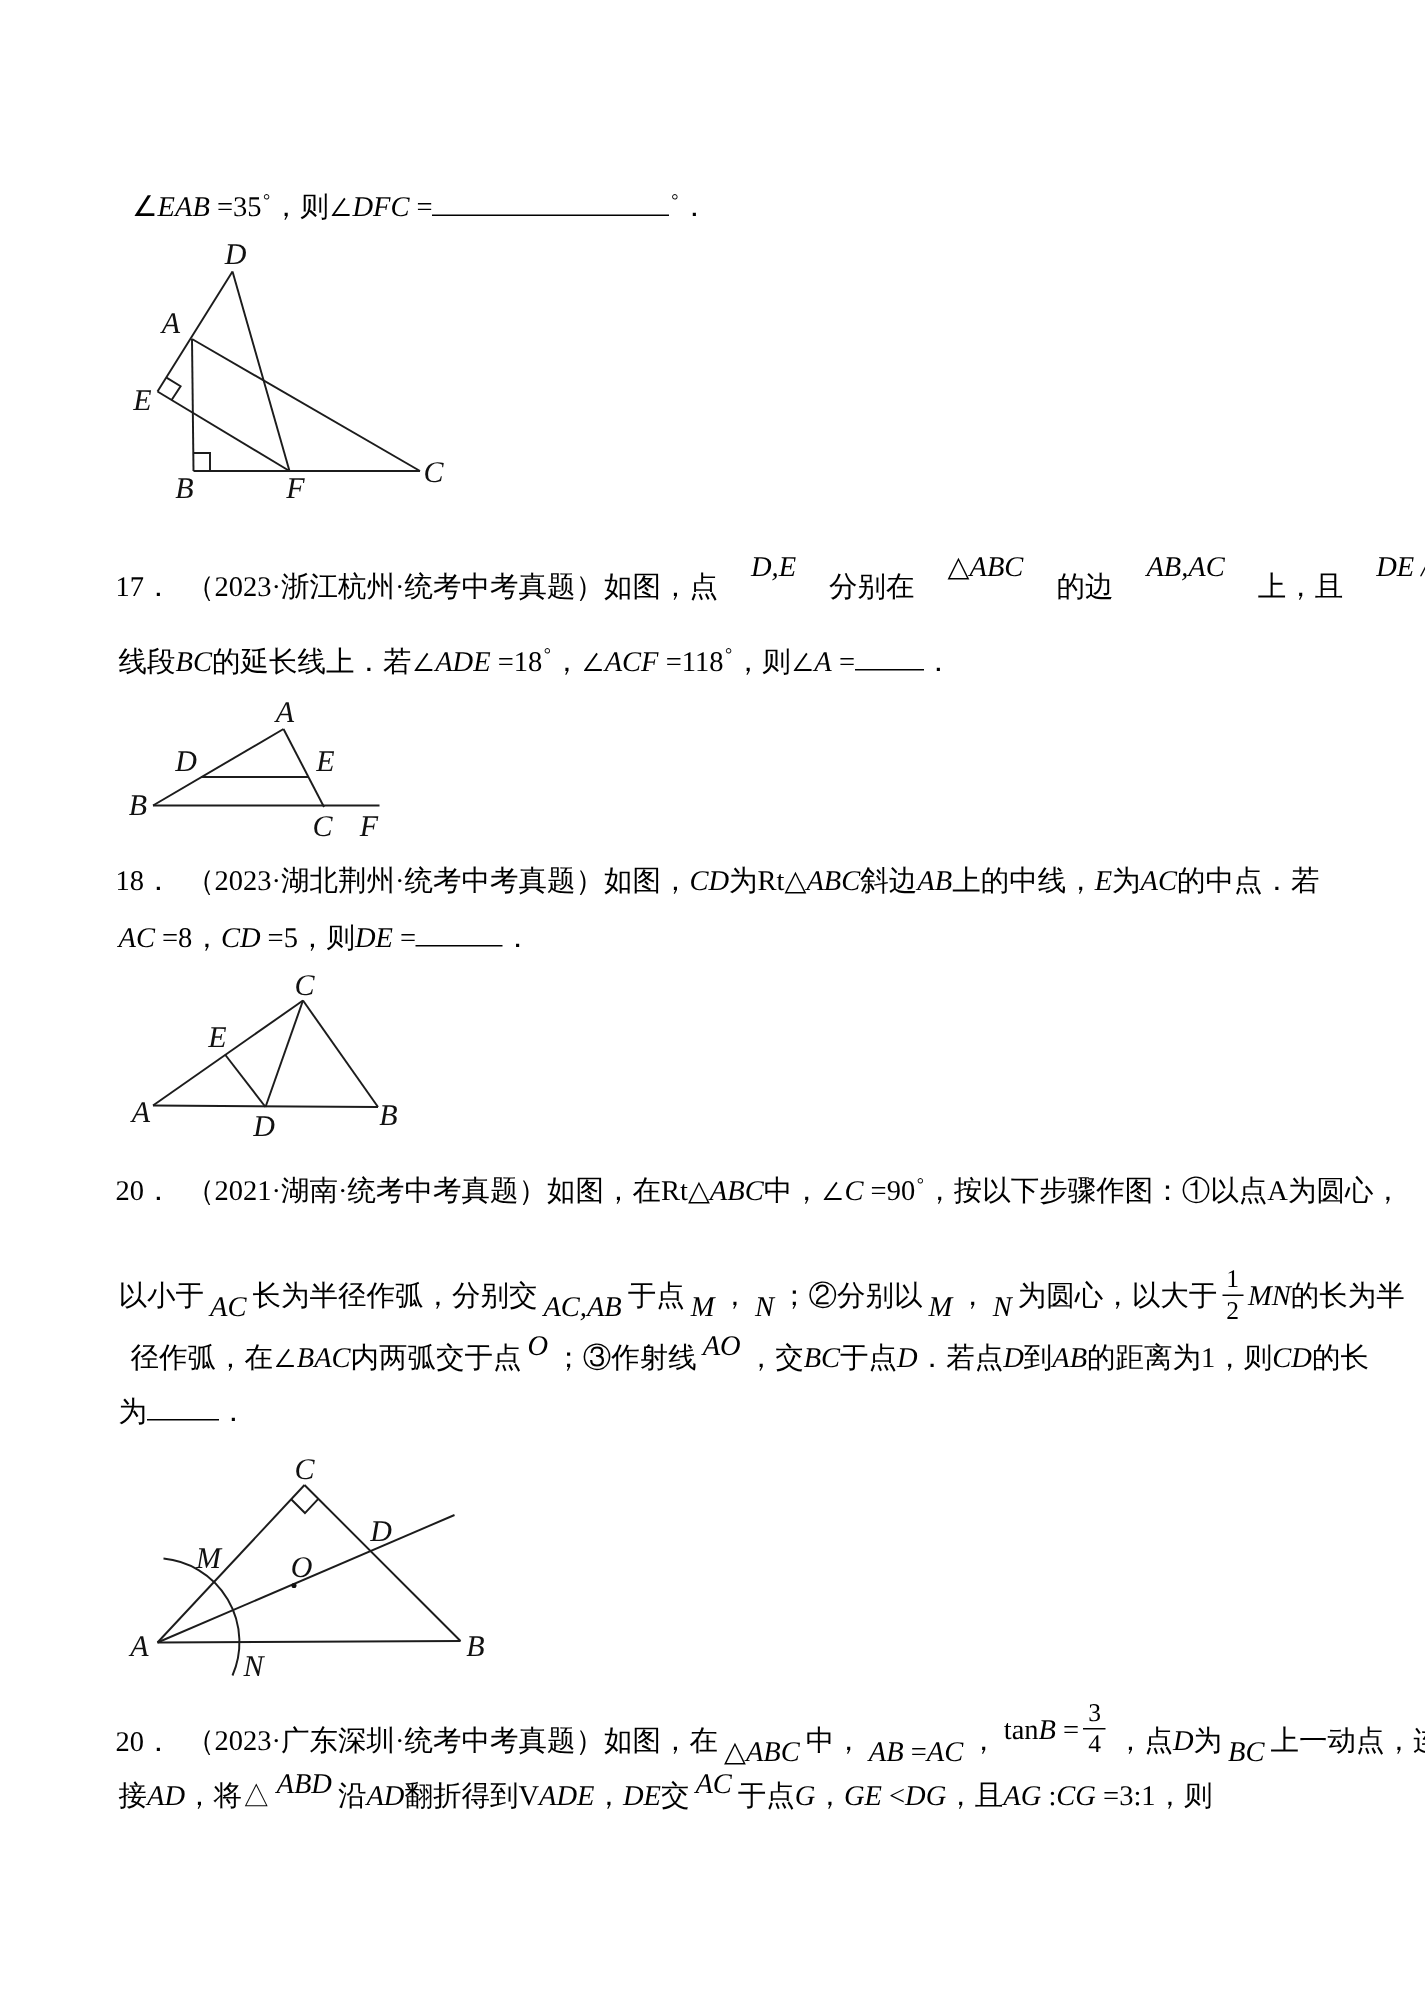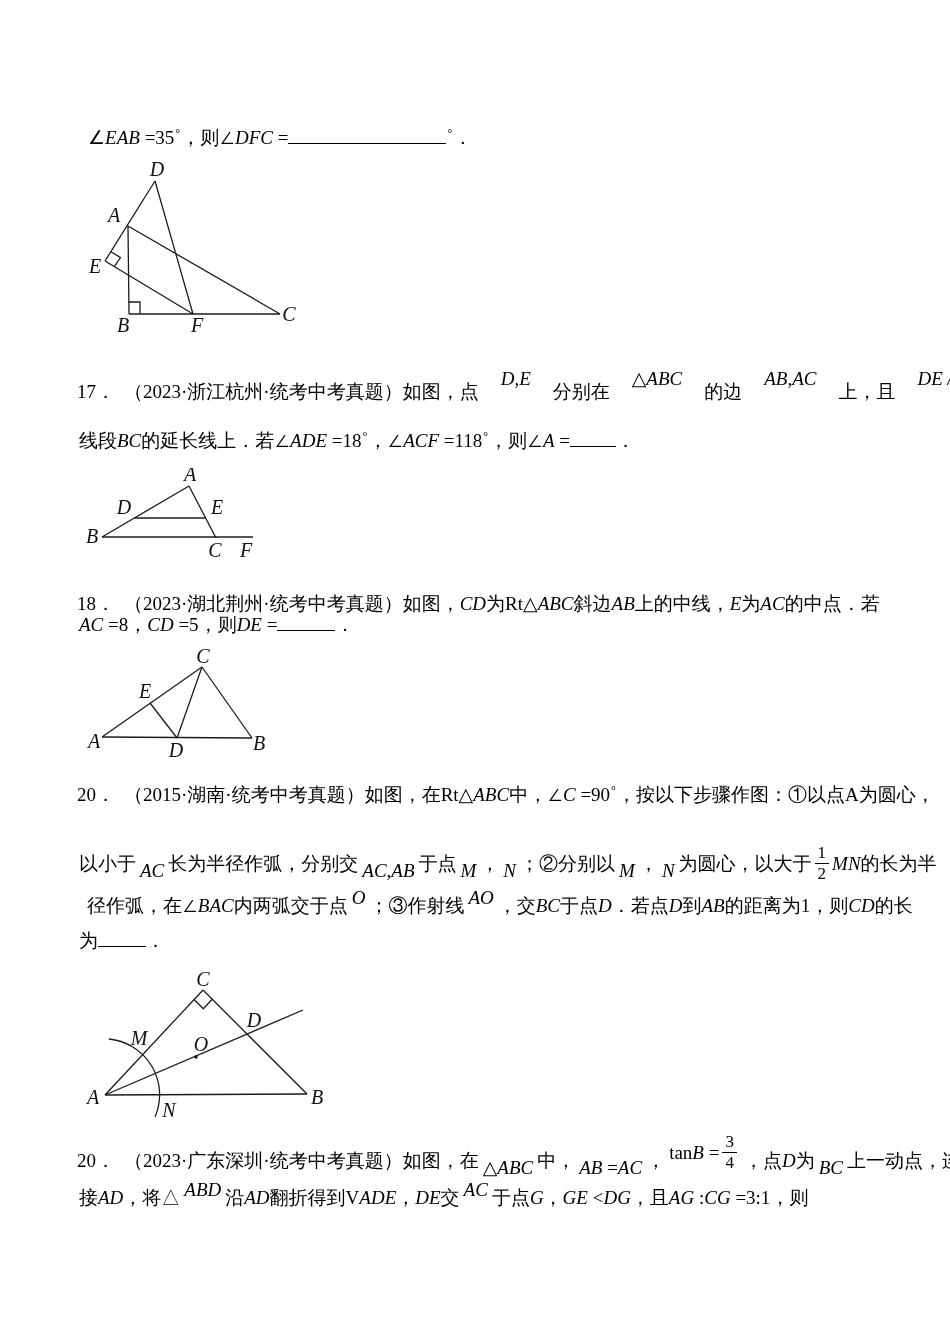--- a/index.html
+++ b/index.html
@@ -59,21 +59,21 @@
   <line x1="134" y1="518" x2="206" y2="518"></line>
   <line x1="102" y1="537" x2="253" y2="537"></line>
   <text x="190" y="481" text-anchor="middle">A</text>
   <text x="92" y="543" text-anchor="middle">B</text>
   <text x="124" y="514" text-anchor="middle">D</text>
   <text x="217" y="514" text-anchor="middle">E</text>
   <text x="215" y="557" text-anchor="middle">C</text>
   <text x="246" y="557" text-anchor="middle">F</text>
 </svg>
 
-<div class="line" style="left:77px;top:592px">
+<div class="line" style="left:77px;top:576px">
   <span class="qnum">18．</span><span>（2023·湖北荆州·统考中考真题）如图，</span><span class="i">CD</span><span>为</span><span>Rt</span><span>△</span><span class="i">ABC</span><span>斜边</span><span class="i">AB</span><span>上的中线，</span><span class="i">E</span><span>为</span><span class="i">AC</span><span>的中点．若</span>
 </div>
 
 <div class="line" style="left:79px;top:613px">
   <span class="i">AC</span><span> =8</span><span>，</span><span class="i">CD</span><span> =5</span><span>，则</span><span class="i">DE</span><span> =</span><span class="blank" style="width:58px"></span><span>．</span>
 </div>
 
 <svg class="fig" style="left:80px;top:648px" width="210" height="117" viewBox="80 648 210 117">
   <line x1="102" y1="737" x2="252" y2="738"></line>
   <line x1="102" y1="737" x2="202" y2="667"></line>
@@ -81,21 +81,21 @@
   <line x1="202" y1="667" x2="177" y2="738"></line>
   <line x1="150" y1="703" x2="177" y2="738"></line>
   <text x="203" y="663" text-anchor="middle">C</text>
   <text x="145" y="698" text-anchor="middle">E</text>
   <text x="94" y="748" text-anchor="middle">A</text>
   <text x="176" y="757" text-anchor="middle">D</text>
   <text x="259" y="750" text-anchor="middle">B</text>
 </svg>
 
 <div class="line" style="left:77px;top:783px">
-  <span class="qnum">20．</span><span>（2015·湖南·统考中考真题）如图，在</span><span>Rt△</span><span class="i">ABC</span><span>中，</span><span>∠</span><span class="i">C</span><span> =90</span><span class="deg">°</span><span>，按以下步骤作图：①以点</span><span>A</span><span>为圆心，</span>
+  <span class="qnum">20．</span><span>（2021·湖南·统考中考真题）如图，在</span><span>Rt△</span><span class="i">ABC</span><span>中，</span><span>∠</span><span class="i">C</span><span> =90</span><span class="deg">°</span><span>，按以下步骤作图：①以点</span><span>A</span><span>为圆心，</span>
 </div>
 
 <div class="line" style="left:79px;top:846px">
   <span>以小于</span><span class="i lo">AC</span><span>长为半径作弧，分别交</span><span class="i lo">AC,AB</span><span>于点</span><span class="i lo">M</span><span>，</span><span class="i lo">N</span><span>；②分别以</span><span class="i lo">M</span><span>，</span><span class="i lo">N</span><span>为圆心，以大于</span><span class="frac"><span class="fn">1</span><span class="fd">2</span></span><span class="i">MN</span><span>的长为半</span>
 </div>
 
 <div class="line" style="left:87px;top:894px">
   <span>径作弧，在</span><span>∠</span><span class="i">BAC</span><span>内两弧交于点</span><span class="i hi2">O</span><span>；③作射线</span><span class="i hi2">AO</span><span>，交</span><span class="i">BC</span><span>于点</span><span class="i">D</span><span>．若点</span><span class="i">D</span><span>到</span><span class="i">AB</span><span>的距离为</span><span>1</span><span>，则</span><span class="i">CD</span><span>的长</span>
 </div>
 

